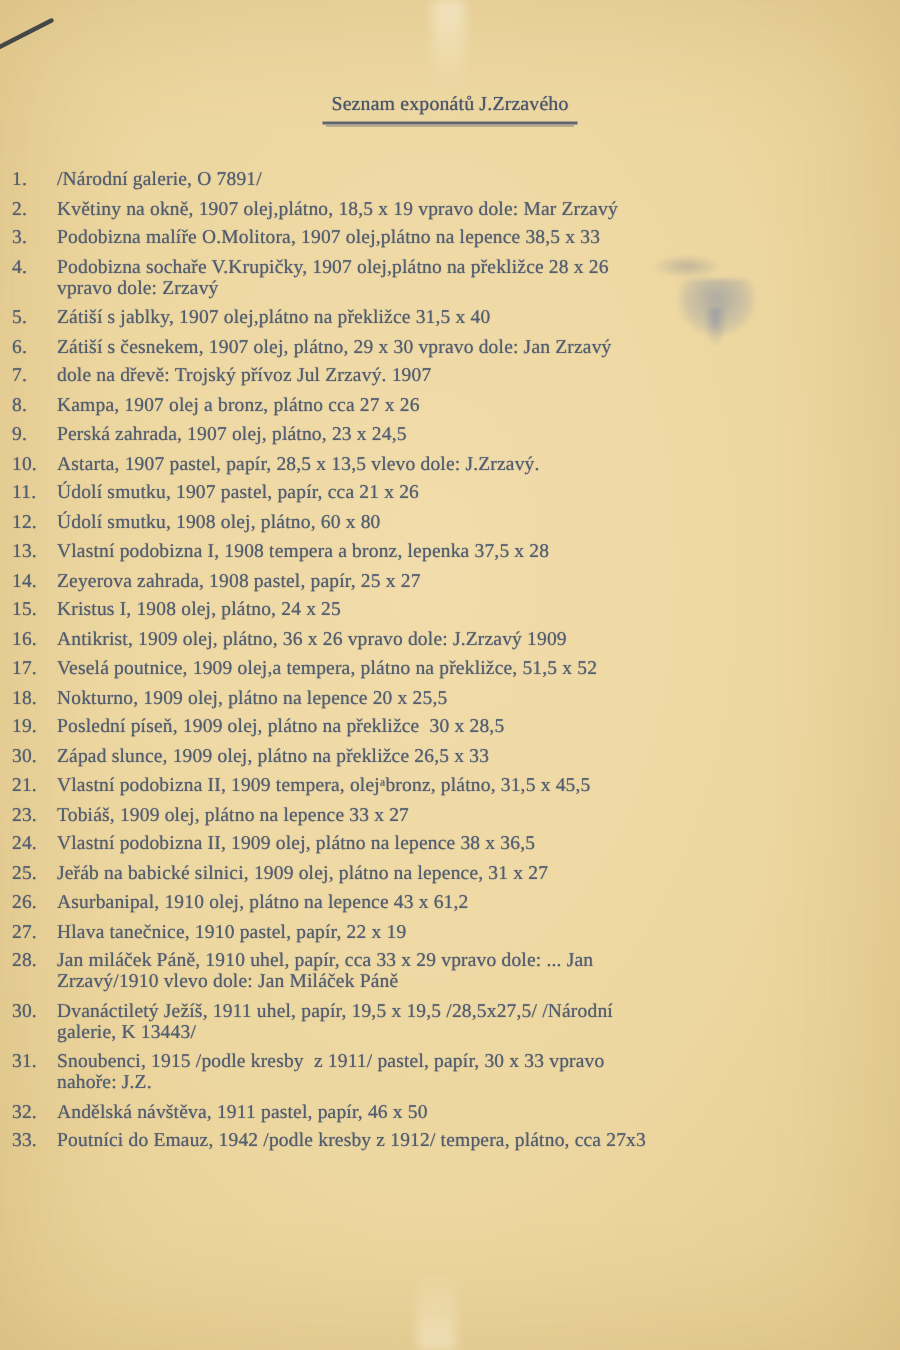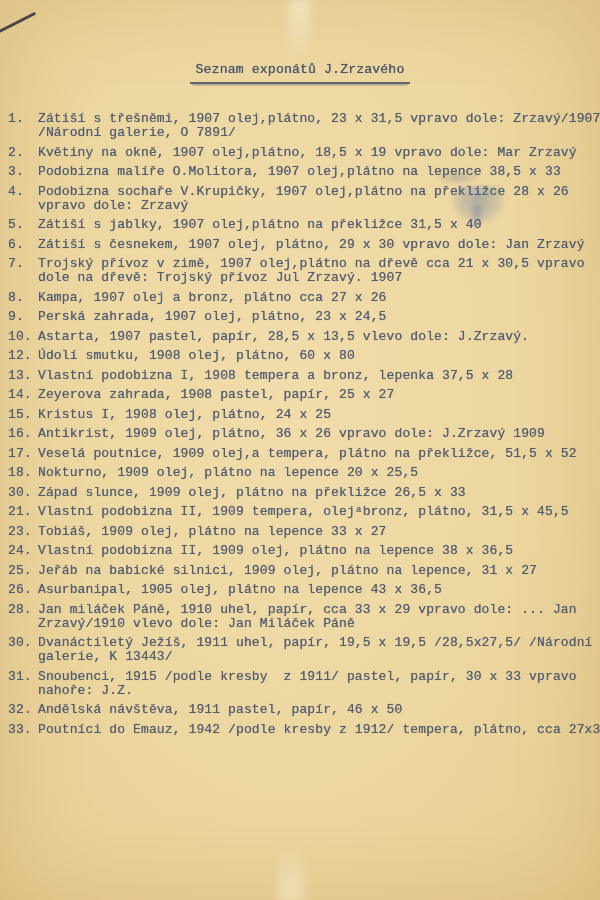--- a/index.html
+++ b/index.html
@@ -2,21 +2,21 @@
 <html><head>
 <meta charset="utf-8">
 <style>
   html, body { margin: 0; padding: 0; background: #d8c28c; }
   .page {
     position: relative;
     width: 600px; height: 900px;
     overflow: hidden;
     background: radial-gradient(ellipse at 48% 42%, #f1dcab 0%, #edd7a0 55%, #e5cc90 100%);
     box-shadow: inset 0 0 90px rgba(140,100,30,0.16);
-    font-family: Liberation Mono, monospace;
+    font-family: Liberation Serif, serif;
     color: #525e70;
   }
   .title-wrap {
     position: absolute; top: 60px; left: 0; right: 0;
     text-align: center;
   }
   .title {
     display: inline-block;
     font-size: 13.2px; line-height: 15px; letter-spacing: 0.12px;
     color: #49556a;
@@ -92,21 +92,20 @@
   <div class="crease-bottom"></div>
 
   <div class="title-wrap">
     <span class="title">Seznam exponátů J.Zrzavého</span>
   </div>
 
   <div class="list" id="exhibit-list">
       <div class="row">
         <span class="num">1.</span>
         <span class="txt">
-          <div class="line">Zátiší s třešněmi, 1907 olej,plátno, 23 x 31,5 vpravo dole: Zrzavý/1907</div>
           <div class="line">/Národní galerie, O 7891/</div>
         </span>
       </div>
       <div class="row">
         <span class="num">2.</span>
         <span class="txt">
           <div class="line">Květiny na okně, 1907 olej,plátno, 18,5 x 19 vpravo dole: Mar Zrzavý</div>
         </span>
       </div>
       <div class="row">
@@ -130,21 +129,20 @@
       </div>
       <div class="row">
         <span class="num">6.</span>
         <span class="txt">
           <div class="line">Zátiší s česnekem, 1907 olej, plátno, 29 x 30 vpravo dole: Jan Zrzavý</div>
         </span>
       </div>
       <div class="row">
         <span class="num">7.</span>
         <span class="txt">
-          <div class="line">Trojský přívoz v zimě, 1907 olej,plátno na dřevě cca 21 x 30,5 vpravo</div>
           <div class="line">dole na dřevě: Trojský přívoz Jul Zrzavý. 1907</div>
         </span>
       </div>
       <div class="row">
         <span class="num">8.</span>
         <span class="txt">
           <div class="line">Kampa, 1907 olej a bronz, plátno cca 27 x 26</div>
         </span>
       </div>
       <div class="row">
@@ -153,20 +151,26 @@
           <div class="line">Perská zahrada, 1907 olej, plátno, 23 x 24,5</div>
         </span>
       </div>
       <div class="row">
         <span class="num">10.</span>
         <span class="txt">
           <div class="line">Astarta, 1907 pastel, papír, 28,5 x 13,5 vlevo dole: J.Zrzavý.</div>
         </span>
       </div>
       <div class="row">
+        <span class="num">11.</span>
+        <span class="txt">
+          <div class="line">Údolí smutku, 1907 pastel, papír, cca 21 x 26</div>
+        </span>
+      </div>
+      <div class="row">
         <span class="num">12.</span>
         <span class="txt">
           <div class="line">Údolí smutku, 1908 olej, plátno, 60 x 80</div>
         </span>
       </div>
       <div class="row">
         <span class="num">13.</span>
         <span class="txt">
           <div class="line">Vlastní podobizna I, 1908 tempera a bronz, lepenka 37,5 x 28</div>
         </span>
@@ -195,20 +199,26 @@
           <div class="line">Veselá poutnice, 1909 olej,a tempera, plátno na překližce, 51,5 x 52</div>
         </span>
       </div>
       <div class="row">
         <span class="num">18.</span>
         <span class="txt">
           <div class="line">Nokturno, 1909 olej, plátno na lepence 20 x 25,5</div>
         </span>
       </div>
       <div class="row">
+        <span class="num">19.</span>
+        <span class="txt">
+          <div class="line">Poslední píseň, 1909 olej, plátno na překližce  30 x 28,5</div>
+        </span>
+      </div>
+      <div class="row">
         <span class="num">30.</span>
         <span class="txt">
           <div class="line">Západ slunce, 1909 olej, plátno na překližce 26,5 x 33</div>
         </span>
       </div>
       <div class="row">
         <span class="num">21.</span>
         <span class="txt">
           <div class="line">Vlastní podobizna II, 1909 tempera, olejᵃbronz, plátno, 31,5 x 45,5</div>
         </span>
@@ -227,21 +237,27 @@
       </div>
       <div class="row">
         <span class="num">25.</span>
         <span class="txt">
           <div class="line">Jeřáb na babické silnici, 1909 olej, plátno na lepence, 31 x 27</div>
         </span>
       </div>
       <div class="row">
         <span class="num">26.</span>
         <span class="txt">
-          <div class="line">Asurbanipal, 1905 olej, plátno na lepence 43 x 36,5</div>
+          <div class="line">Asurbanipal, 1910 olej, plátno na lepence 43 x 61,2</div>
+        </span>
+      </div>
+      <div class="row">
+        <span class="num">27.</span>
+        <span class="txt">
+          <div class="line">Hlava tanečnice, 1910 pastel, papír, 22 x 19</div>
         </span>
       </div>
       <div class="row">
         <span class="num">28.</span>
         <span class="txt">
           <div class="line">Jan miláček Páně, 1910 uhel, papír, cca 33 x 29 vpravo dole: ... Jan</div>
           <div class="line">Zrzavý/1910 vlevo dole: Jan Miláček Páně</div>
         </span>
       </div>
       <div class="row">

